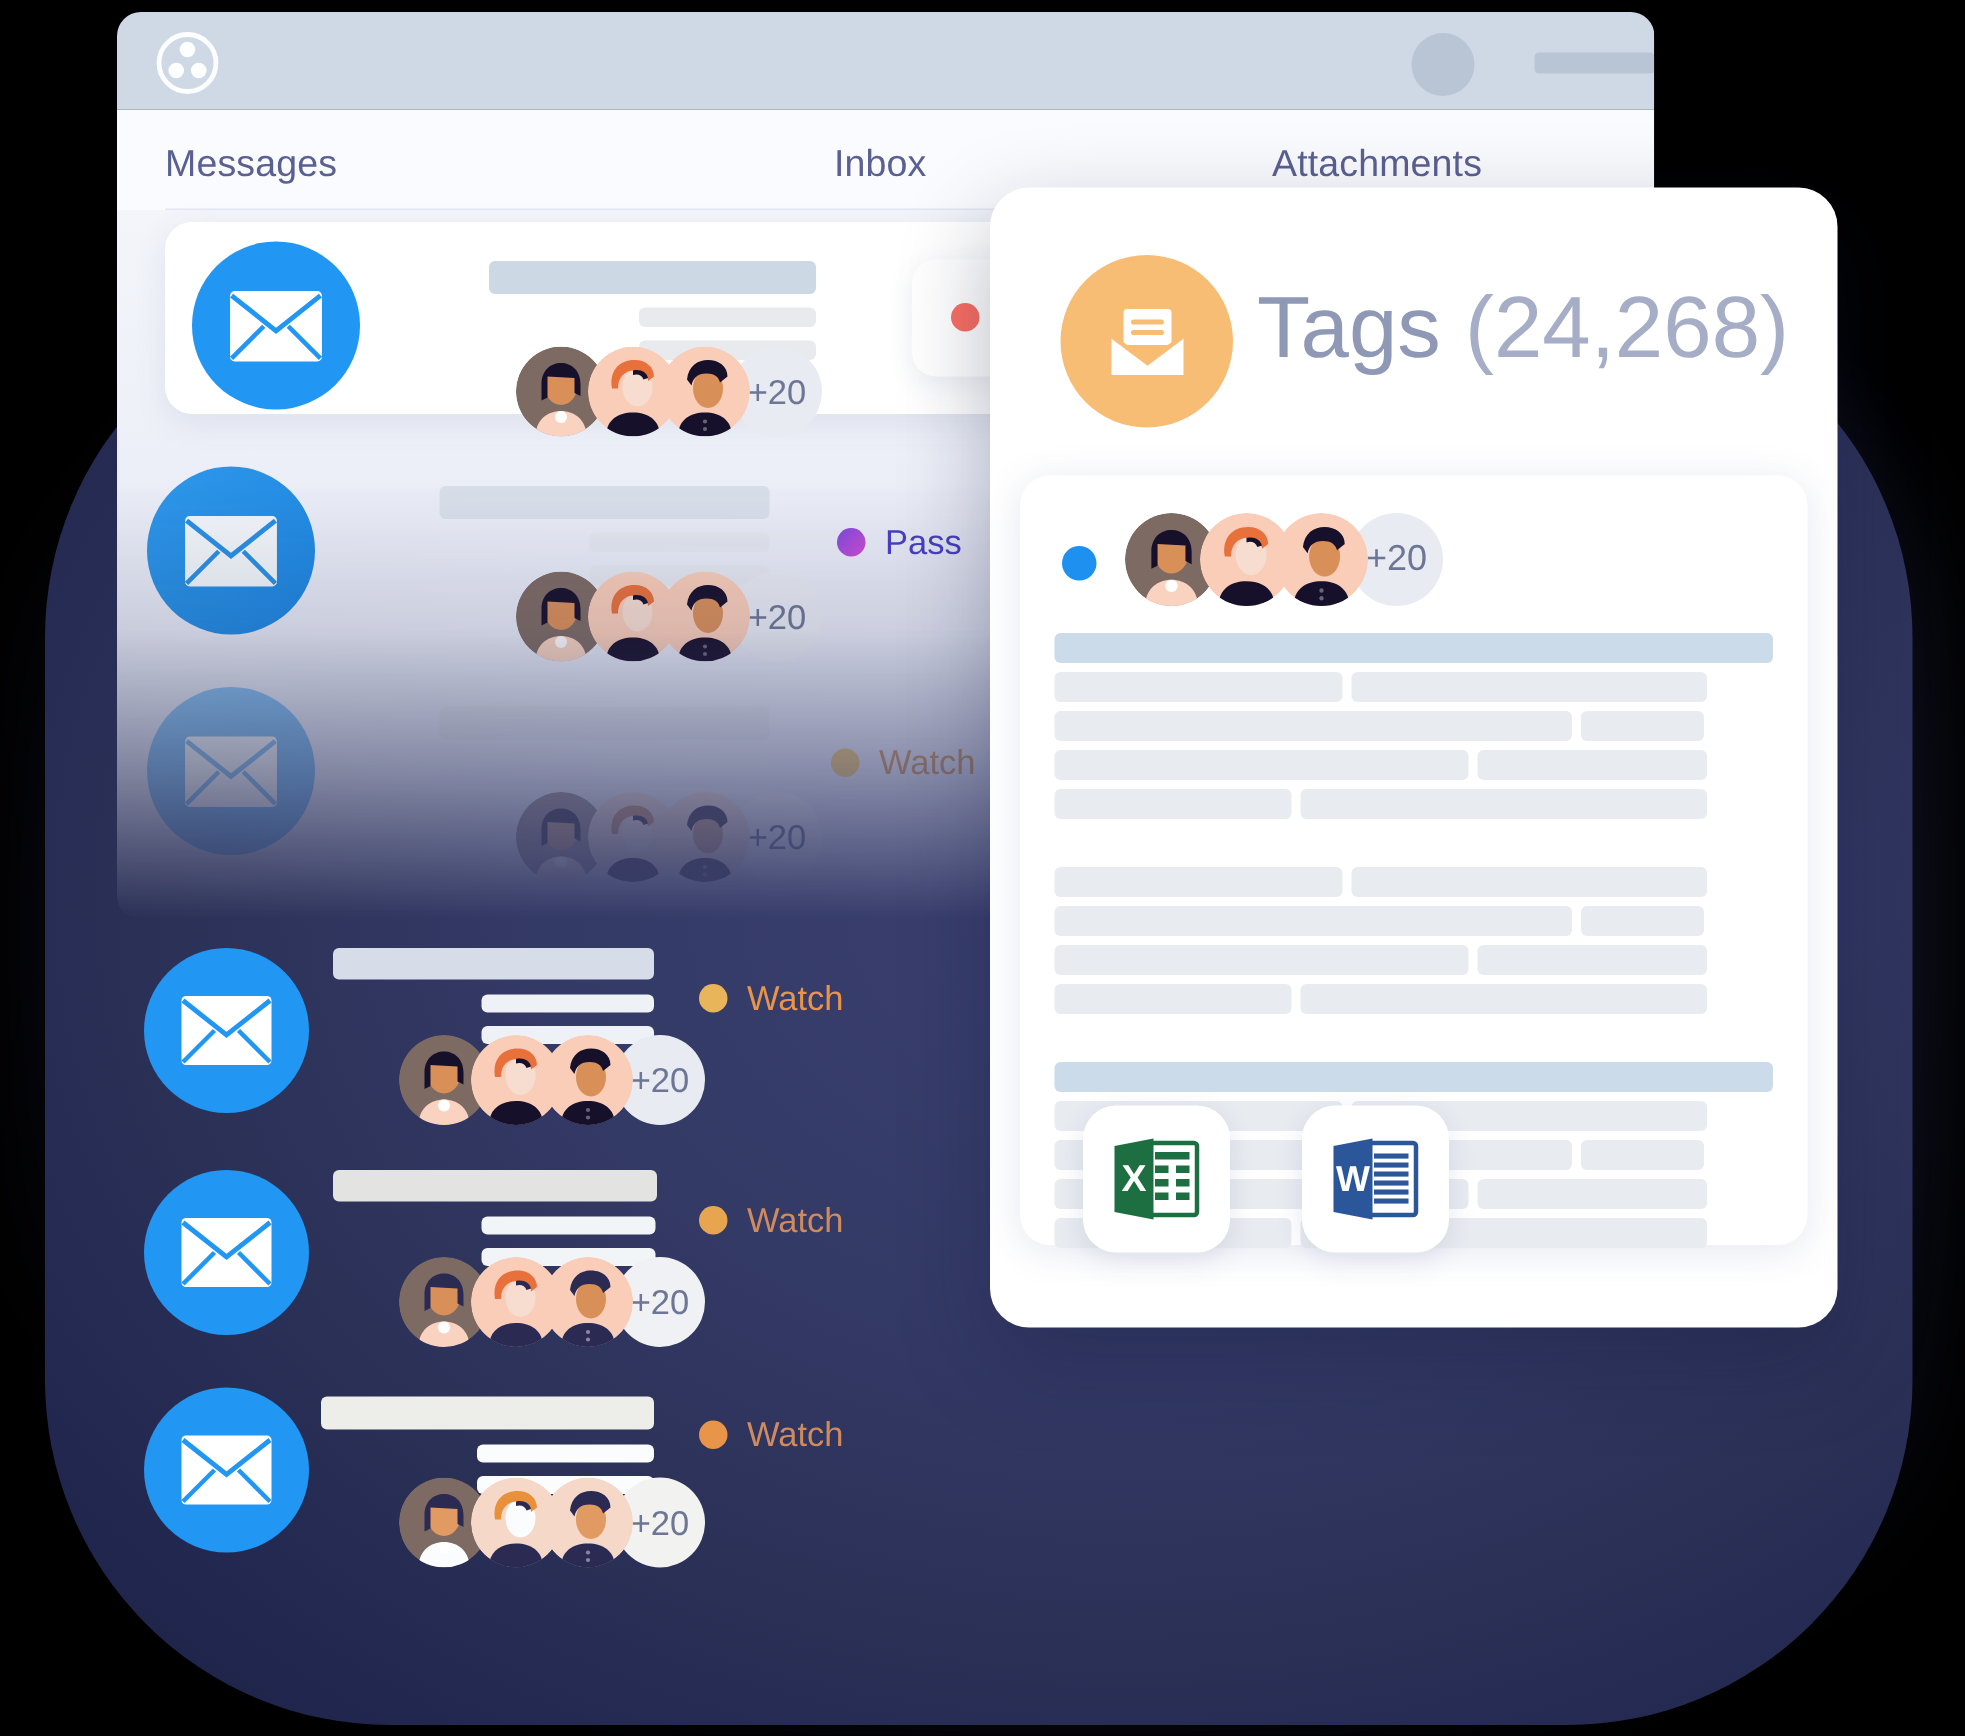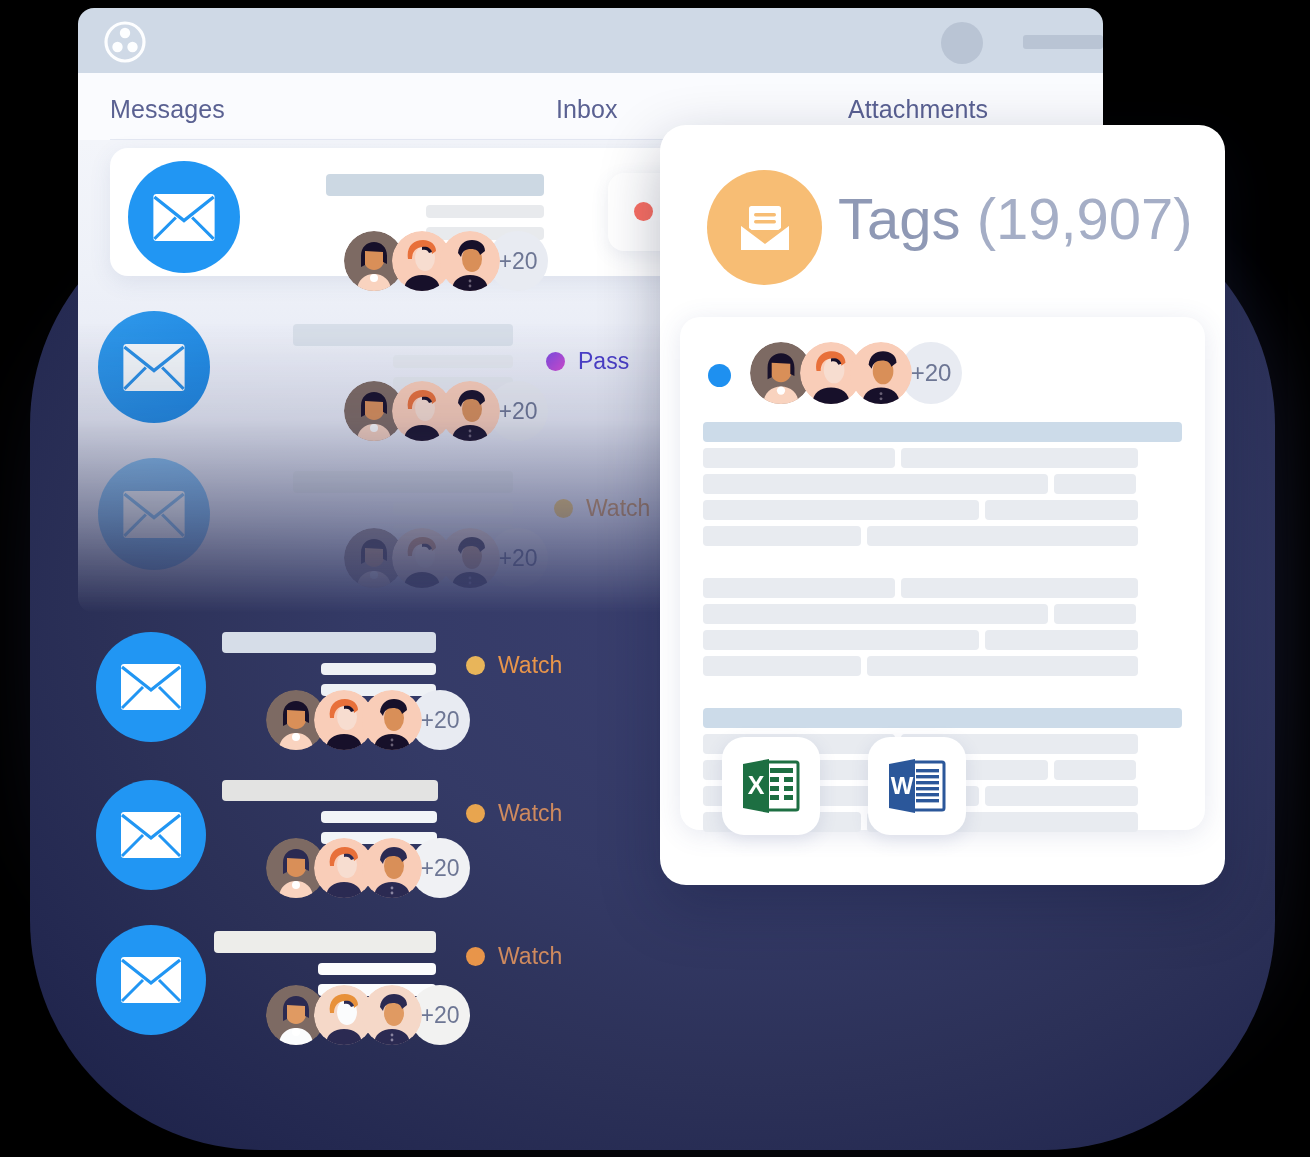--- a/index.html
+++ b/index.html
@@ -408,21 +408,21 @@
                 <circle cx="30" cy="30" r="30" fill="#f9cdb8"></circle>
                 <path d="M12 60c0-11 8-16 18-16s18 5 18 16z" fill="#17102a"></path>
                 <ellipse cx="32" cy="28" rx="10" ry="13" fill="#d98f58"></ellipse>
                 <path d="M18 22c1-9 7-13 14-13s13 4 13 11l-5 4c-1-4-4-6-9-6-6 0-9 3-10 8z" fill="#17102a"></path>
                 <circle cx="30" cy="50" r="1.4" fill="#6b6277"></circle>
                 <circle cx="30" cy="55" r="1.4" fill="#6b6277"></circle>
               </svg>
             </div>
         <div class="plus">+20</div>
       </div>
-      <div class="tagpill" style="left:468px;top:50px;color:#4a3ec9;">
+      <div class="tagpill" style="left:480px;top:50px;color:#4a3ec9;">
         <span class="dot" style="background:linear-gradient(135deg,#7b4ae0,#d34ad0);"></span>
         <span>Pass</span>
       </div>
     </div>
 
     <div class="mrow r2">
       <div class="env" style="left:20px;top:13px;width:112px;height:112px;background:linear-gradient(135deg,#8cc4f2,#79b8ef);">
         <svg width="64" height="49" viewBox="0 0 62 48">
               <rect x="1" y="1" width="60" height="46" rx="3" fill="#f6fafd"></rect>
               <path d="M2 4 L31 27 L60 4" fill="none" stroke="#8cc4f2" stroke-width="3.2"></path>
@@ -482,21 +482,21 @@
       <rect x="16" y="10" width="32" height="24" rx="2.5" fill="#fff"></rect>
       <rect x="21" y="17" width="22" height="3.4" rx="1.7" fill="#f7bd74"></rect>
       <rect x="21" y="24" width="22" height="3.4" rx="1.7" fill="#f7bd74"></rect>
       <path d="M8 28 L32 46 L56 28 L56 54 L8 54 Z" fill="#fff"></path>
       <path d="M8 28 L32 46 L56 28" fill="none" stroke="#f7bd74" stroke-width="3"></path>
     </svg>
   </div>
 
   <div class="inbox-title">
     <span>Tags</span>
-    <span class="n">(19,907)</span>
+    <span class="n">(24,268)</span>
   </div>
 
   <div class="inner-card">
     <div class="blue-dot"></div>
 
     <div class="avgroup inbox-avs">
       <div class="av">
           <svg viewBox="0 0 60 60">
             <circle cx="30" cy="30" r="30" fill="#7d6a63"></circle>
             <path d="M13 60c0-11 8-17 17-17s17 6 17 17z" fill="#f9d3bf"></path>

